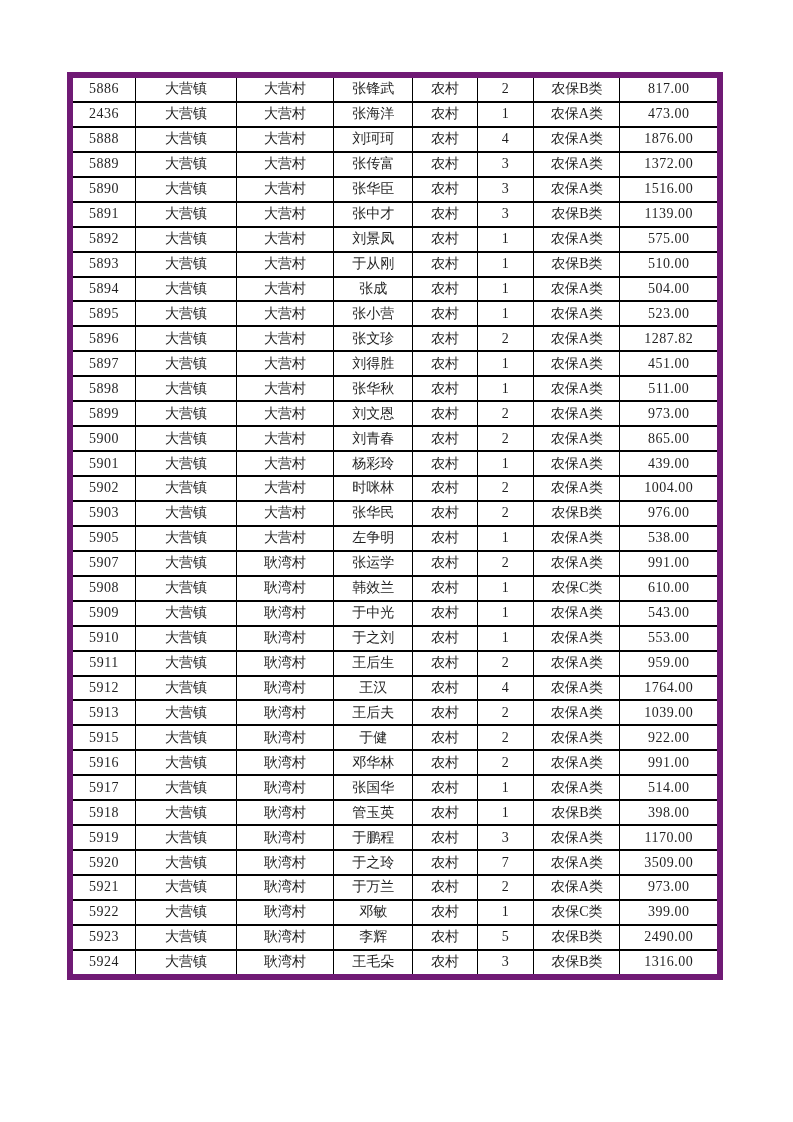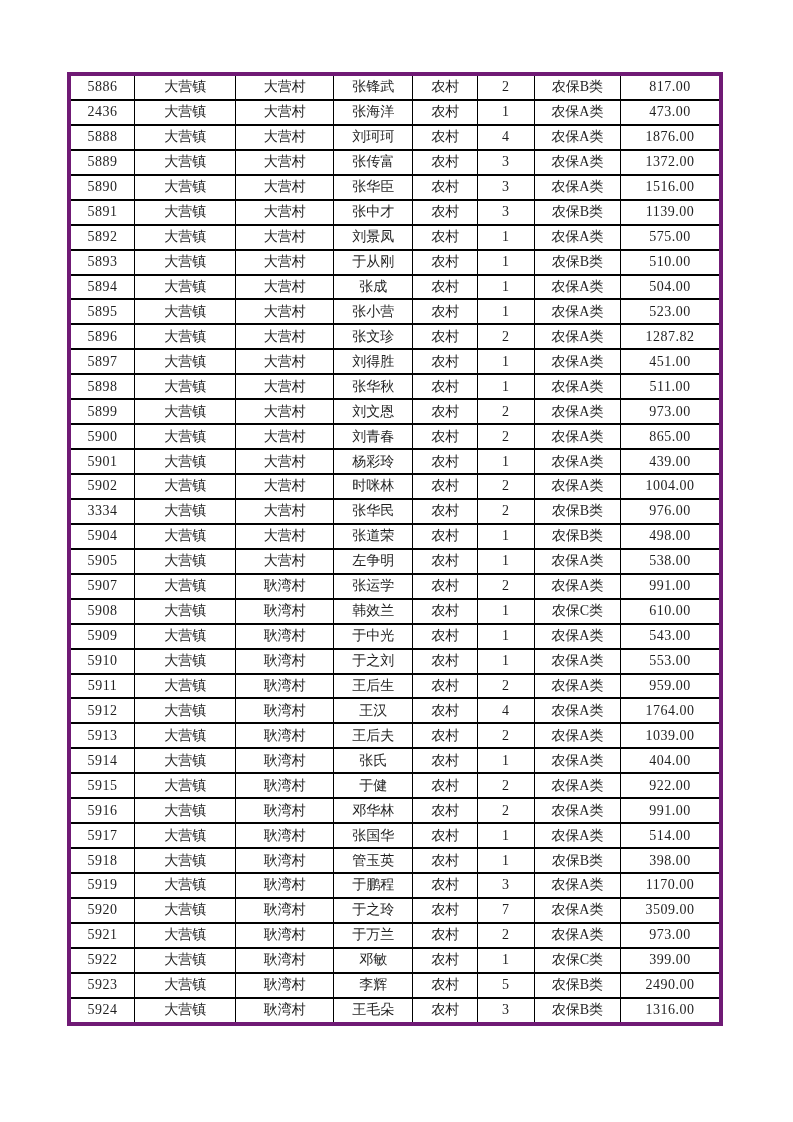--- a/index.html
+++ b/index.html
@@ -17,21 +17,21 @@
   table.records {
     position: absolute;
     left: 67px;
     top: 72px;
     width: 656px;
     border-collapse: collapse;
     table-layout: fixed;
     font-family: "Liberation Serif", "DejaVu Serif", serif;
     font-size: 14px;
     color: #1f1f1f;
-    border: 4px solid #701a75;
+    border: 6px solid #701a75;
   }
   table.records td {
     border-left: 1px solid #000000;
     border-right: 1px solid #000000;
     border-top: 2px solid #000000;
     border-bottom: 2px solid #000000;
     height: 22.95px;
     padding: 0;
     text-align: center;
     vertical-align: middle;
@@ -223,38 +223,28 @@
           <td class="num">5902</td>
           <td>大营镇</td>
           <td>大营村</td>
           <td>时咪林</td>
           <td>农村</td>
           <td class="num">2</td>
           <td>农保A类</td>
           <td class="num">1004.00</td>
         </tr>
         <tr>
-          <td class="num">3334</td>
+          <td class="num">5903</td>
           <td>大营镇</td>
           <td>大营村</td>
           <td>张华民</td>
           <td>农村</td>
           <td class="num">2</td>
           <td>农保B类</td>
           <td class="num">976.00</td>
-        </tr>
-        <tr>
-          <td class="num">5904</td>
-          <td>大营镇</td>
-          <td>大营村</td>
-          <td>张道荣</td>
-          <td>农村</td>
-          <td class="num">1</td>
-          <td>农保B类</td>
-          <td class="num">498.00</td>
         </tr>
         <tr>
           <td class="num">5905</td>
           <td>大营镇</td>
           <td>大营村</td>
           <td>左争明</td>
           <td>农村</td>
           <td class="num">1</td>
           <td>农保A类</td>
           <td class="num">538.00</td>
@@ -321,30 +311,20 @@
         </tr>
         <tr>
           <td class="num">5913</td>
           <td>大营镇</td>
           <td>耿湾村</td>
           <td>王后夫</td>
           <td>农村</td>
           <td class="num">2</td>
           <td>农保A类</td>
           <td class="num">1039.00</td>
-        </tr>
-        <tr>
-          <td class="num">5914</td>
-          <td>大营镇</td>
-          <td>耿湾村</td>
-          <td>张氏</td>
-          <td>农村</td>
-          <td class="num">1</td>
-          <td>农保A类</td>
-          <td class="num">404.00</td>
         </tr>
         <tr>
           <td class="num">5915</td>
           <td>大营镇</td>
           <td>耿湾村</td>
           <td>于健</td>
           <td>农村</td>
           <td class="num">2</td>
           <td>农保A类</td>
           <td class="num">922.00</td>

